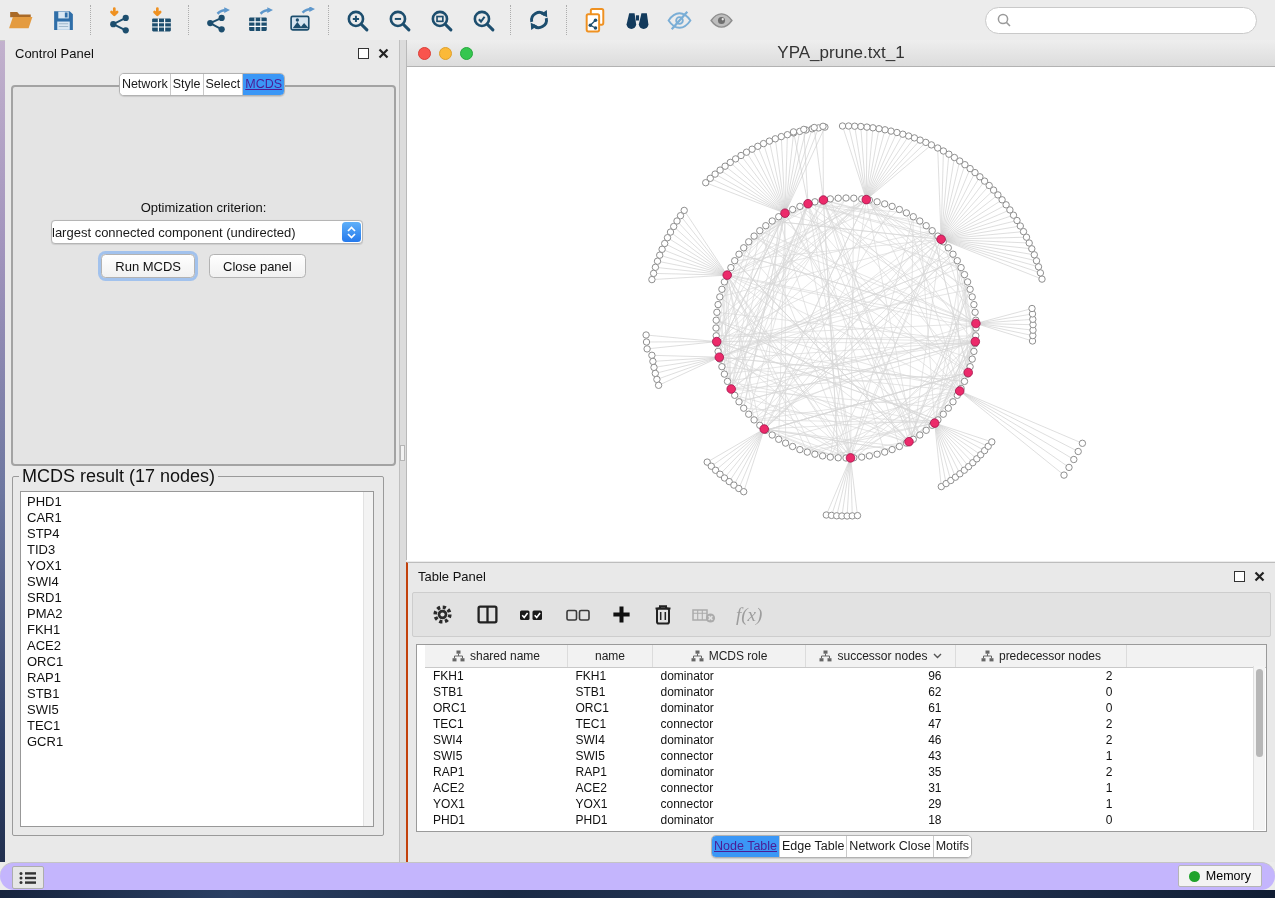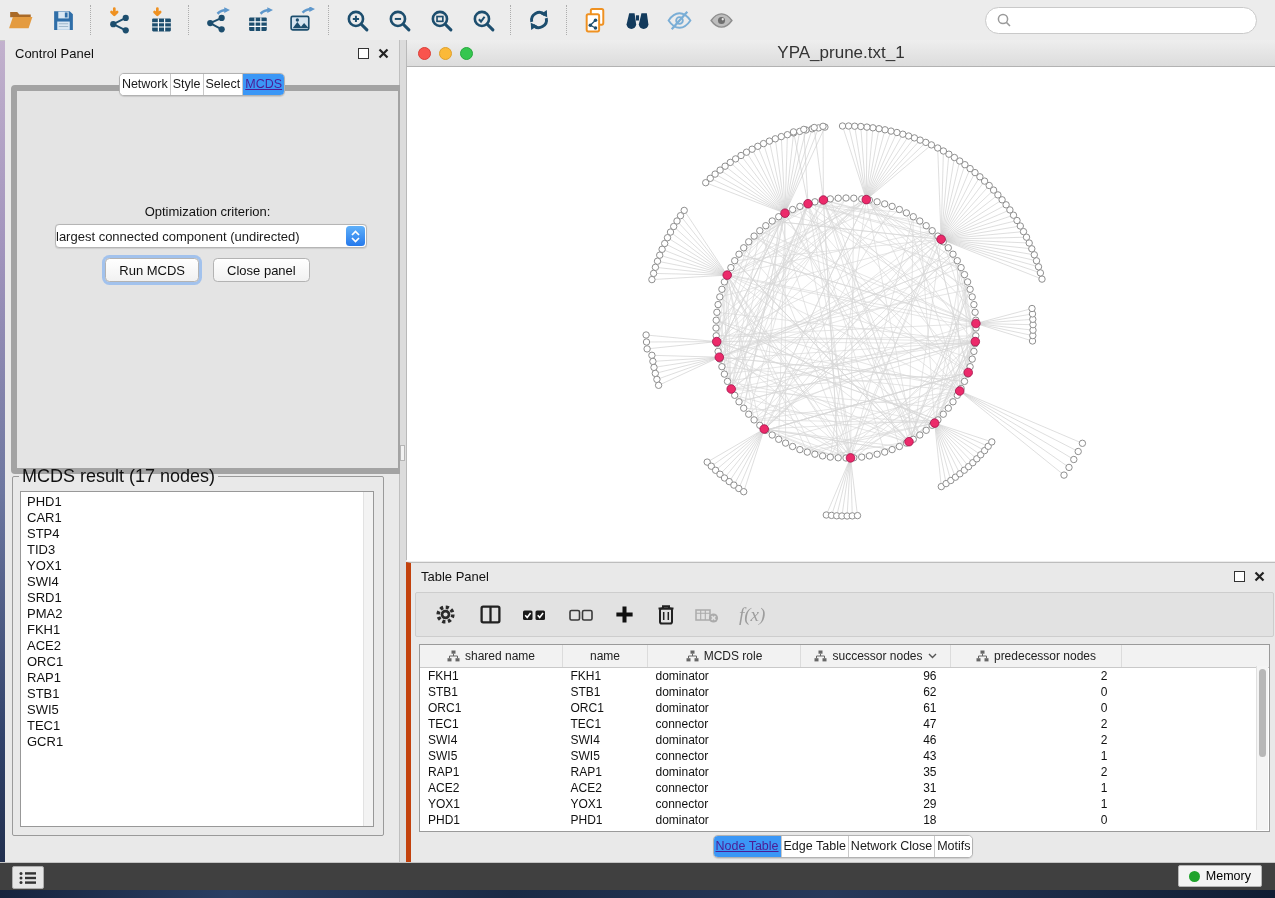--- a/index.html
+++ b/index.html
@@ -26,21 +26,21 @@
     font-family:"Liberation Sans",sans-serif;background:transparent;}
 
   
   #control-panel{position:absolute;left:5px;top:40px;width:395px;height:822px;background:#e9e9e9;
     border-right:1px solid #bfbfbf;box-sizing:border-box;}
   .panel-header{height:26px;display:flex;align-items:center;padding:0 10px;font-size:13px;color:#111;}
   .win-btns{margin-left:auto;display:flex;align-items:center;gap:9px;}
   .float-btn{width:9px;height:9px;border:1.6px solid #333;display:inline-block;background:#fff;cursor:pointer;}
   .close-x{cursor:pointer;}
   #cp-pane{position:absolute;left:6px;top:45px;width:381px;height:377px;background:#e4e4e4;
-    border:6px solid #a3a3a3;border-radius:4px;}
+    border:2px solid #a3a3a3;border-radius:4px;}
   .seg{display:inline-flex;border:1px solid #b2b2b2;border-radius:5px;overflow:hidden;
     background:#fff;height:21px;box-shadow:0 0.5px 1px rgba(0,0,0,.12);}
   .seg button{padding:0 2px;font-size:12.5px;background:#fff;border:none;border-left:1px solid #c9c9c9;
     color:#1a1a1a;cursor:pointer;line-height:21px;}
   .seg button:first-child{border-left:none;}
   .seg button.sel{background:#3b97f6;color:#4c1d95;text-decoration:underline;}
   #cp-tabs-wrap{position:absolute;left:0;top:33px;width:100%;text-align:center;}
   #opt-label{position:absolute;left:0;top:113px;width:100%;text-align:center;font-size:13px;color:#111;}
   #opt-select{position:absolute;left:38px;top:133px;width:312px;height:24px;background:#fff;
     border:1px solid #b5b5b5;border-radius:4px;box-sizing:border-box;display:flex;align-items:center;
@@ -75,40 +75,40 @@
   .net-title{font-size:17px;color:#333;}
   .lights{position:absolute;left:11px;top:0;height:100%;display:flex;align-items:center;gap:8px;}
   .light{width:13px;height:13px;border-radius:50%;display:inline-block;cursor:pointer;box-sizing:border-box;}
   .light.red{background:#f9544d;border:1px solid #da3f38;}
   .light.yellow{background:#fbb938;border:1px solid #dfa02c;}
   .light.green{background:#35c64f;border:1px solid #26a93d;}
   .net-canvas{position:relative;width:100%;height:494px;background:#fff;cursor:default;}
 
   
   #table-panel{position:absolute;left:406px;top:562px;width:869px;height:300px;background:#e9e9e9;
-    border-left:5px solid #c2410c;border-top:1px solid #bdbdbd;box-sizing:border-box;}
+    border-left:2px solid #c2410c;border-top:1px solid #bdbdbd;box-sizing:border-box;}
   #tp-toolbar{position:absolute;left:4px;top:29px;width:859px;height:45px;background:#e2e2e2;
     border:1px solid #cdcdcd;border-radius:2px;display:flex;align-items:center;box-sizing:border-box;}
   .tp-ic{background:transparent;border:none;padding:0;display:flex;align-items:center;justify-content:center;cursor:pointer;}
   #fx-label{font-family:"Liberation Serif",serif;font-style:italic;font-size:19px;color:#9d9d9d;}
   #tbl-wrap{position:absolute;left:8px;top:81px;width:851px;height:188px;background:#fff;
     border:1px solid #9a9a9a;box-sizing:border-box;overflow:hidden;}
-  table{border-collapse:collapse;width:100%;table-layout:fixed;}
+  table{border-collapse:collapse;width:100%;table-layout:fixed;margin-left:8px;}
   thead th{height:20px;background:#f2f2f2;border-bottom:1px solid #c9c9c9;font-weight:normal;
     font-size:12px;color:#222;position:relative;border-right:1px solid #dcdcdc;cursor:pointer;}
   thead th .hwrap{display:flex;align-items:center;justify-content:center;gap:5px;}
   tbody td{height:16px;font-size:12px;color:#111;white-space:nowrap;overflow:hidden;padding:0 8px;}
   tbody td.num{text-align:right;padding-right:14px;}
   #tbl-scroll{position:absolute;right:1px;top:21px;bottom:1px;width:11px;background:#f4f4f4;border-left:1px solid #e0e0e0;}
   #tbl-thumb{position:absolute;left:2px;top:3px;width:7px;height:88px;border-radius:4px;background:#b7b7b7;cursor:pointer;}
   #tp-tabs-wrap{position:absolute;left:0;top:272px;width:100%;text-align:center;}
 
   
-  #status-bar{position:absolute;left:0;top:862px;width:1275px;height:28px;background:#404040;
-    border-top:1px solid #c4c4c4;box-sizing:border-box;}
+  #status-bar{position:absolute;left:0;top:862px;width:1275px;height:28px;background:#c4b5fd;
+    border-top:1px solid #c4c4c4;box-sizing:border-box;border-radius:14px;}
   #list-btn{position:absolute;left:12px;top:3px;width:30px;height:21px;background:#e6e6e6;
     border:1px solid #adadad;border-radius:2px;display:flex;align-items:center;justify-content:center;cursor:pointer;}
   #memory-btn{position:absolute;right:13px;top:2px;height:22px;padding:0 10px;background:#f3f3f3;
     border:1px solid #b5b5b5;border-radius:2px;display:flex;align-items:center;gap:6px;font-size:12.5px;cursor:pointer;}
   #memory-dot{width:11px;height:11px;border-radius:50%;background:#1fa32c;display:inline-block;}
 </style>
 </head>
 <body>
 
 <div id="strip-left"></div>

